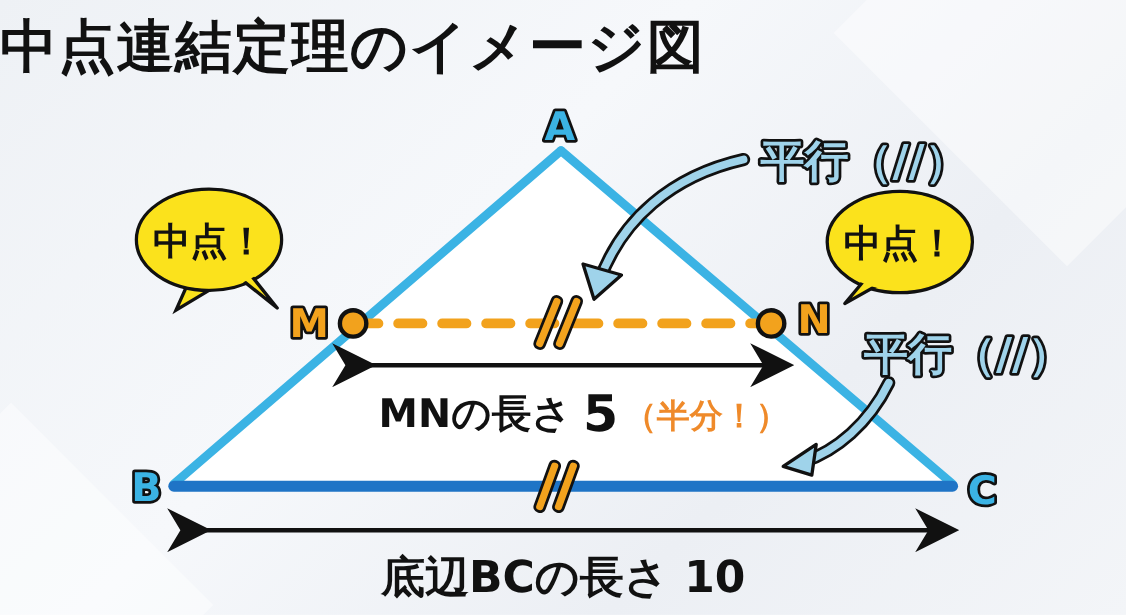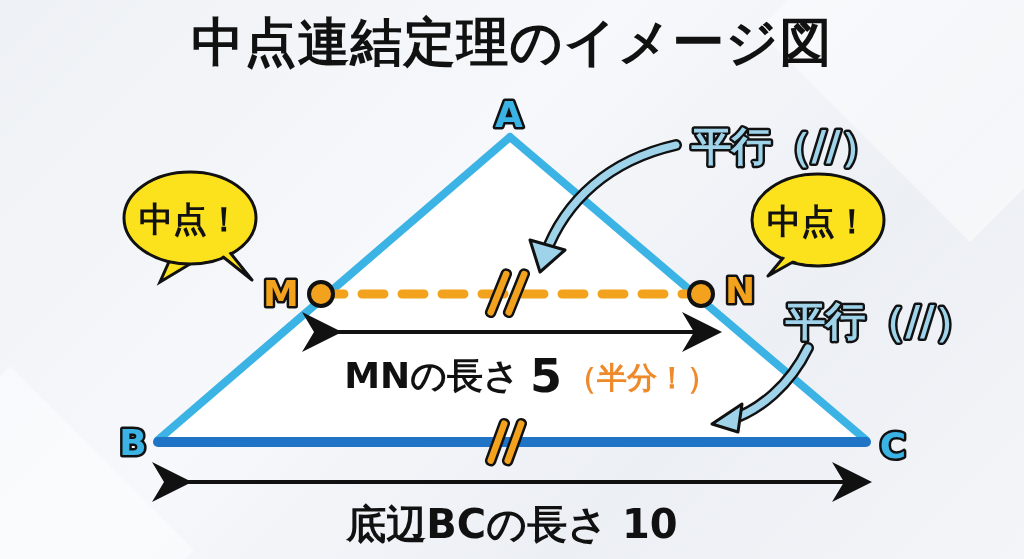--- a/index.html
+++ b/index.html
@@ -4,21 +4,21 @@
 <style>
   html, body { margin: 0; padding: 0; }
   body {
     width: 1024px; height: 559px; overflow: hidden; position: relative;
     background: linear-gradient(135deg, #eef1f5 0%, #f6f8fb 40%, #eceff4 70%, #f3f5f8 100%);
     font-family: "DejaVu Sans", sans-serif;
   }
   .bg-shape { position: absolute; background: rgba(255,255,255,0.45); transform: rotate(45deg); }
   svg.diagram { position: absolute; left: 0; top: 0; }
   .title {
-    position: absolute; left: 0; width: 1024px; top: 8px; text-align: center;
+    position: absolute; left: 0; width: 1024px; top: 8px; 
     font-size: 52px; font-weight: bold; color: #111; letter-spacing: 1px;
   }
 </style>
 </head>
 <body>
 
 <div class="bg-shape" style="left:820px;top:-120px;width:300px;height:300px;"></div>
 <div class="bg-shape" style="left:-120px;top:420px;width:260px;height:260px;"></div>
 
 <div class="title">中点連結定理のイメージ図</div>

